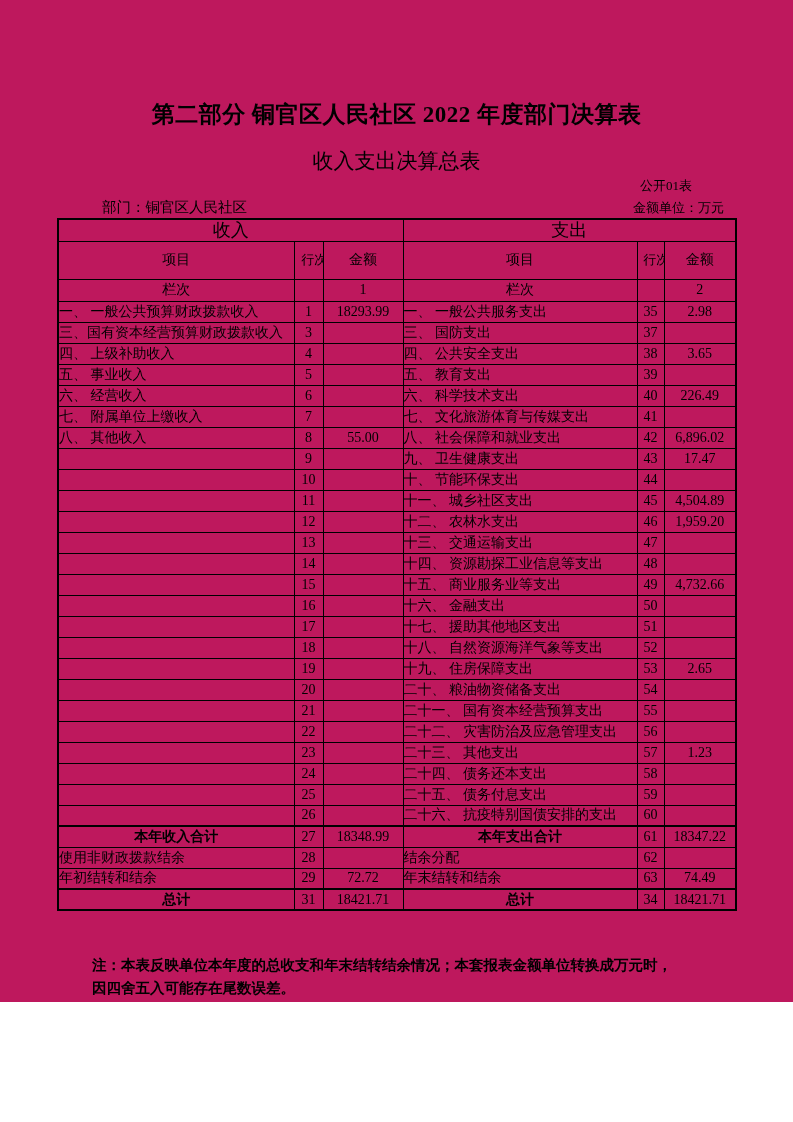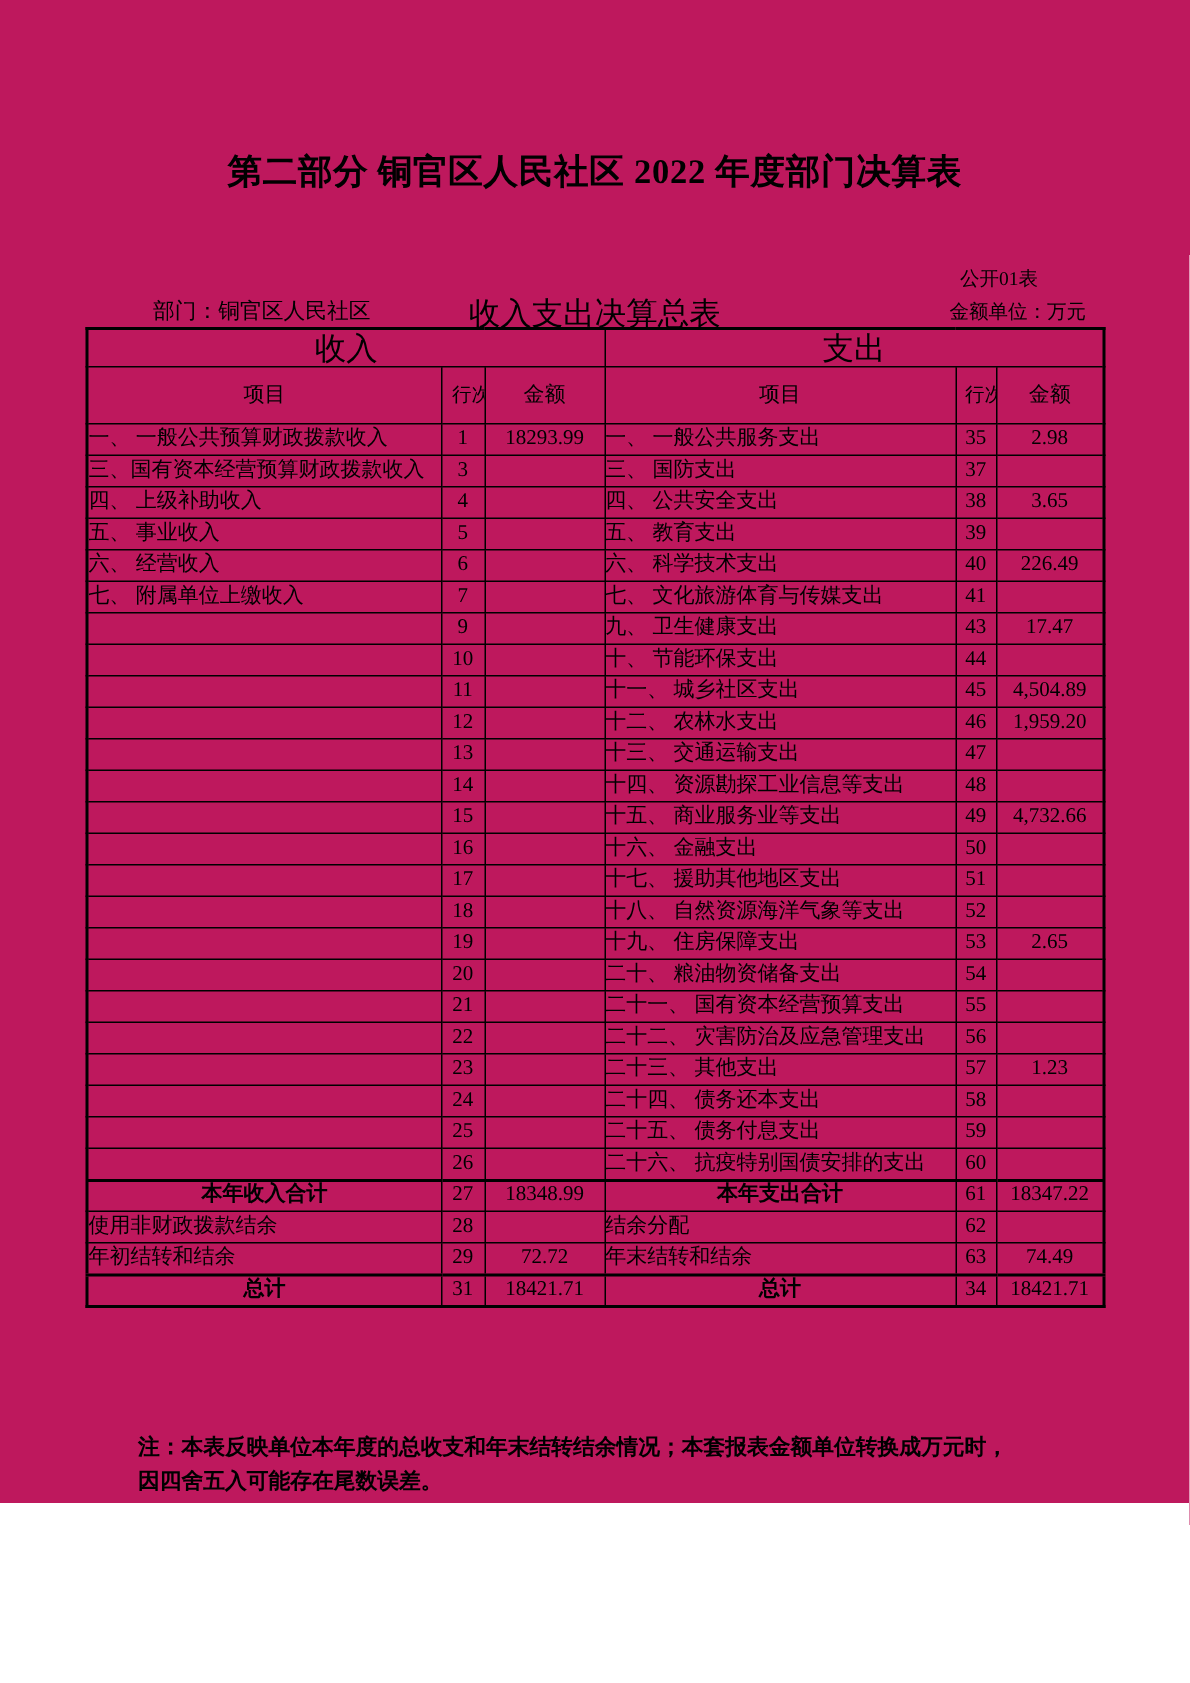--- a/index.html
+++ b/index.html
@@ -18,21 +18,20 @@
     text-align: center;
     font-size: 23px;
     font-weight: bold;
     letter-spacing: 0.5px;
   }
   .table-title {
     position: absolute;
     top: 147px; left: 0; width: 100%;
     text-align: center;
     font-size: 21px;
-    margin-top: 48px;
   }
   .table-code {
     position: absolute;
     top: 177px; left: 0; width: 692px;
     text-align: right;
     font-size: 13px;
   }
   .dept-label {
     position: absolute;
     top: 198px; left: 102px;
@@ -57,21 +56,21 @@
     box-sizing: border-box;
     border: 1px solid #000;
     font-size: 14px;
     padding: 0;
     height: 21px;
     line-height: 1.15;
     overflow: hidden;
     white-space: nowrap;
     vertical-align: middle;
   }
-  tr.sec-h td { height: 22px; text-align: center; font-size: 21px; }
+  tr.sec-h td { height: 22px; text-align: center; font-size: 18px; }
   tr.col-h td { height: 38px; text-align: center; }
   tr.lanci td { height: 22px; text-align: center; }
   td.item { text-align: left; padding-left: 2px; }
   td.num  { text-align: center; }
   td.amt  { text-align: center; }
   tr.total td { border-top: 2px solid #000; }
   tr.total td.item { font-weight: bold; text-align: center; }
   .vert {
     display: inline-block;
     width: 1.1em;
@@ -120,20 +119,28 @@
         <td colspan="3">支出</td>
       </tr>
       <tr class="col-h">
         <td>项目</td>
         <td><span class="vert">行次</span></td>
         <td>金额</td>
         <td>项目</td>
         <td><span class="vert">行次</span></td>
         <td>金额</td>
       </tr>
+      <tr class="lanci">
+        <td>栏次</td>
+        <td></td>
+        <td>1</td>
+        <td>栏次</td>
+        <td></td>
+        <td>2</td>
+      </tr>
     </thead>
     <tbody>
         <tr>
           <td class="item">一、 一般公共预算财政拨款收入</td>
           <td class="num">1</td>
           <td class="amt">18293.99</td>
           <td class="item">一、 一般公共服务支出</td>
           <td class="num">35</td>
           <td class="amt">2.98</td>
         </tr>
@@ -169,20 +176,28 @@
           <td class="num">40</td>
           <td class="amt">226.49</td>
         </tr>
         <tr>
           <td class="item">七、 附属单位上缴收入</td>
           <td class="num">7</td>
           <td class="amt"></td>
           <td class="item">七、 文化旅游体育与传媒支出</td>
           <td class="num">41</td>
           <td class="amt"></td>
+        </tr>
+        <tr>
+          <td class="item">八、 其他收入</td>
+          <td class="num">8</td>
+          <td class="amt">55.00</td>
+          <td class="item">八、 社会保障和就业支出</td>
+          <td class="num">42</td>
+          <td class="amt">6,896.02</td>
         </tr>
         <tr>
           <td class="item"></td>
           <td class="num">9</td>
           <td class="amt"></td>
           <td class="item">九、 卫生健康支出</td>
           <td class="num">43</td>
           <td class="amt">17.47</td>
         </tr>
         <tr>

